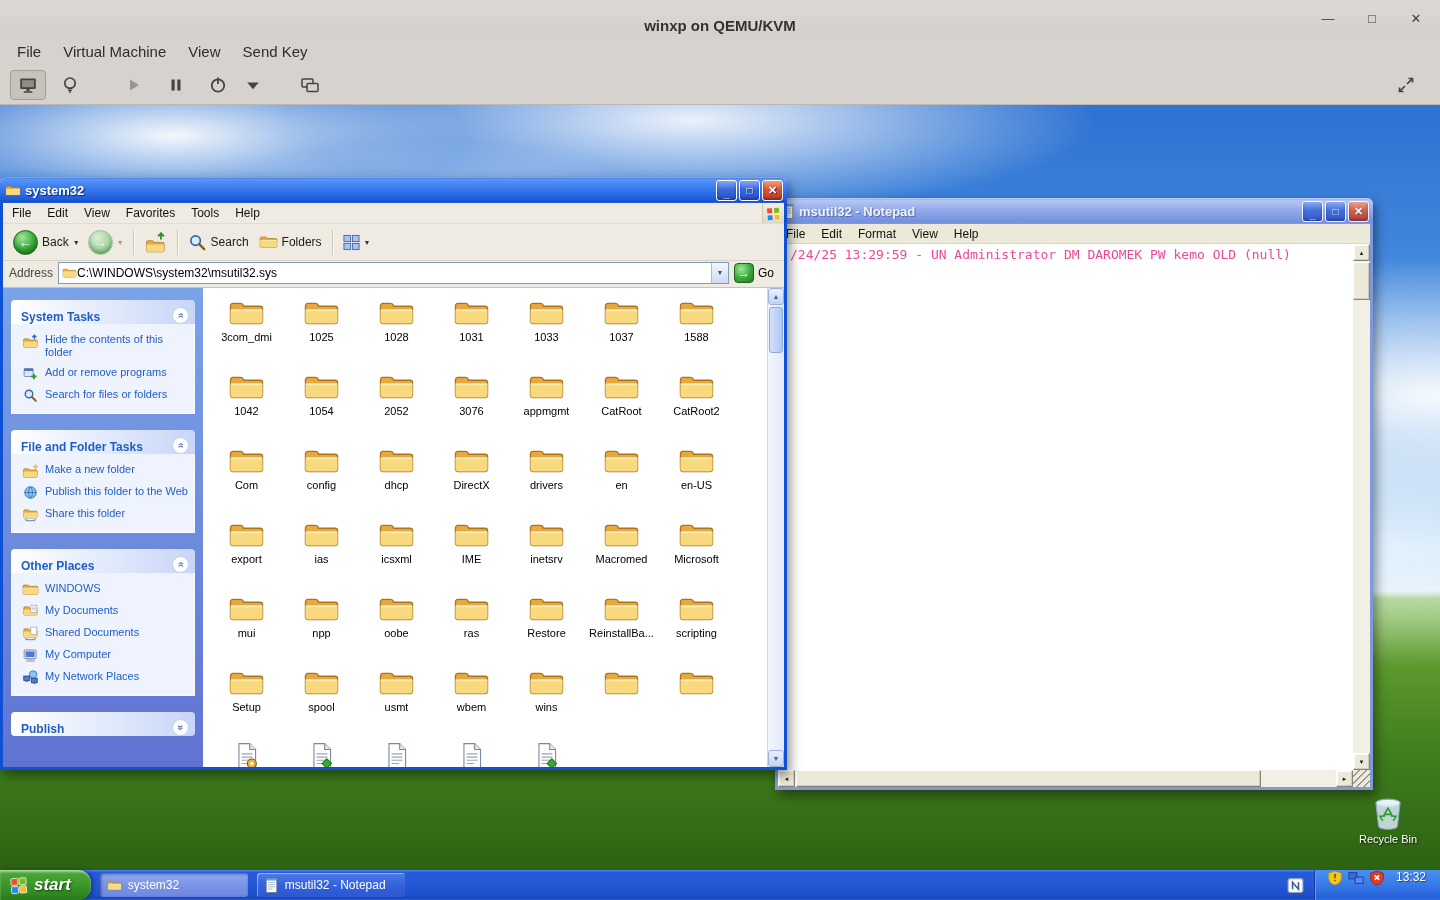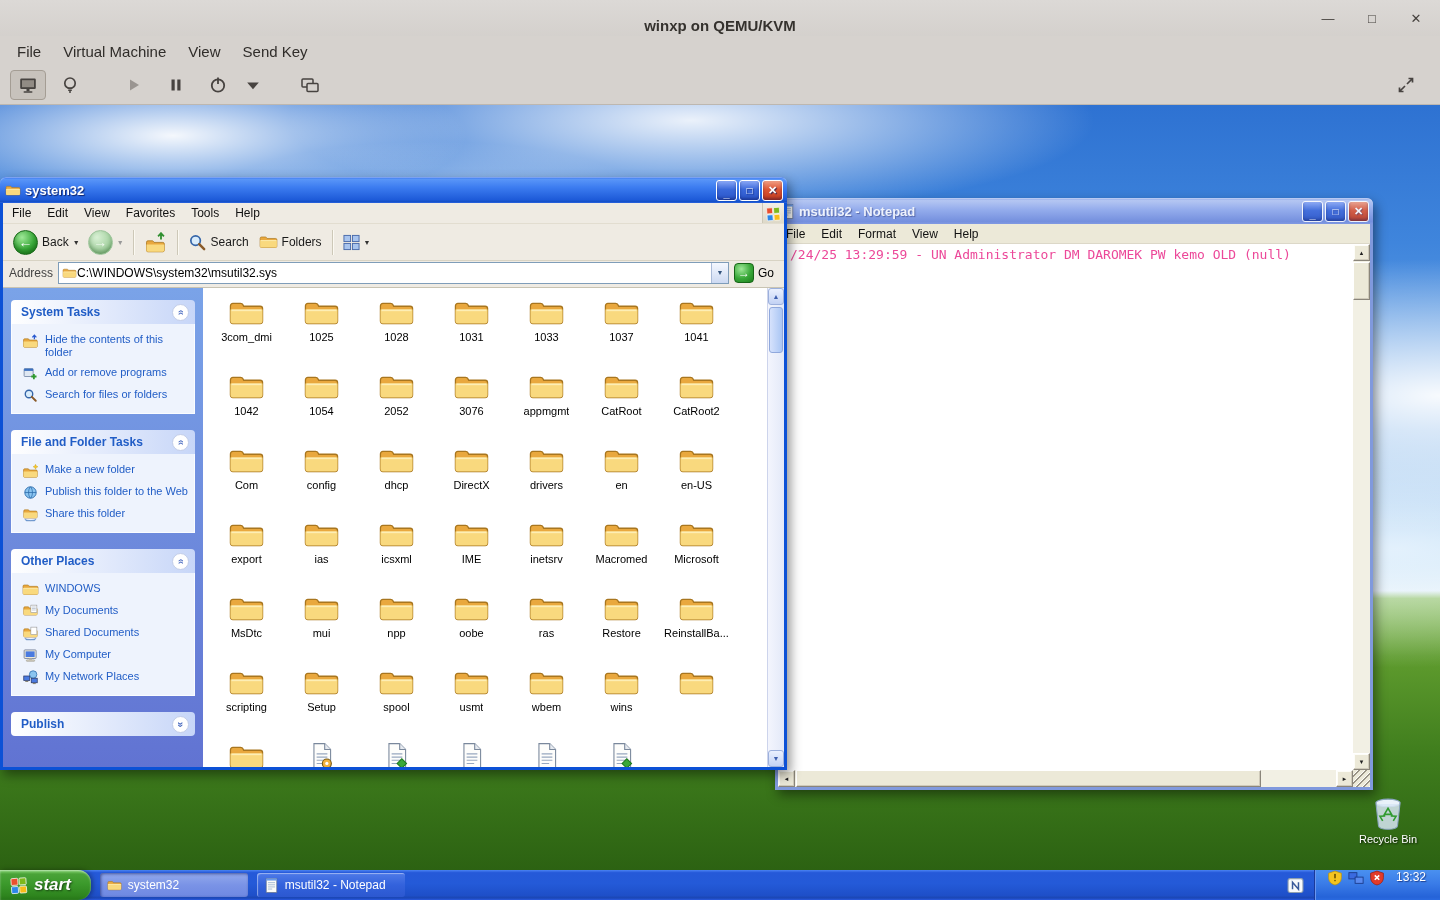--- a/index.html
+++ b/index.html
@@ -64,21 +64,21 @@
 .addr-input{flex:1;height:22px;background:#fff;border:1px solid #7f9db9;display:flex;align-items:center;padding-left:3px;font-size:12px}
 .addr-text{flex:1;white-space:nowrap;overflow:hidden}
 .addr-drop{width:17px;height:20px;display:flex;align-items:center;justify-content:center;background:linear-gradient(#f4f8fe,#cddaf2);border-left:1px solid #aabbd8;font-size:7px;color:#33537c}
 .go-btn{display:flex;align-items:center;gap:4px;padding-right:6px;font-size:12px}
 .go-circle{width:20px;height:20px;border-radius:4px;display:flex;align-items:center;justify-content:center;color:#fff;font-weight:bold;font-size:12px;
 background:radial-gradient(circle at 35% 28%,#9ee897,#39a839 55%,#1d7f1d);border:1px solid #176617}
 .explorer-content{flex:1;display:flex;min-height:0;background:#fff}
 
 .sidepane{width:200px;padding:12px 8px 0 8px;background:linear-gradient(180deg,#7aa3e8,#6173d2);overflow:hidden}
 .sp-panel{margin-bottom:16px}
-.sp-head{height:24px;display:flex;align-items:center;justify-content:space-between;padding:0 6px 0 10px;background:linear-gradient(90deg,#ffffff,#c7d6f8);border-radius:4px 4px 0 0;color:#215dc6;font-weight:bold;font-size:12px}
+.sp-head{height:24px;display:flex;align-items:flex-end;justify-content:space-between;padding:0 6px 0 10px;background:linear-gradient(90deg,#ffffff,#c7d6f8);border-radius:4px 4px 0 0;color:#215dc6;font-weight:bold;font-size:12px}
 .sp-head.only{border-radius:4px}
 .sp-chevron{width:17px;height:17px;border-radius:50%;background:#fff;border:1px solid #c2cde8;color:#4b6cc0;display:flex;align-items:center;justify-content:center;font-size:10px;font-weight:bold}
 .sp-chevron.up{transform:rotate(-90deg)}
 .sp-chevron.down{transform:rotate(90deg)}
 .sp-body{background:#eef3fd;border:1px solid rgba(255,255,255,.7);border-top:none;padding:9px 6px 10px 10px;display:flex;flex-direction:column;gap:7px}
 .sp-item{display:flex;gap:6px;align-items:flex-start;font-size:11px;line-height:13px;color:#215dc6}
 .sp-item .ic{flex:0 0 17px}
 
 .files-wrap{flex:1;background:#fff;overflow:hidden}
 .files-grid{display:grid;grid-template-columns:repeat(7,75px);grid-auto-rows:74px;padding:8px 0 0 6px}
@@ -600,21 +600,21 @@
                 <div class="fi-label">1037</div>
               </div>
               <div class="file-item">
                 <span class="ic">
                   <svg width="37" height="30" viewBox="0 0 34 28">
                     <path d="M2 7.5C2 6 3 5 4.3 5h7.2c.9 0 1.7.4 2.1 1.2l.8 1.5h15.4c1.2 0 2.2 1 2.2 2.2v11.6c0 1.3-1 2.3-2.2 2.3H4.2C3 23.8 2 22.8 2 21.5z" fill="#e9a83e" stroke="#a8761f" stroke-width="1.2"></path>
                     <path d="M2 10.8h30v10.7c0 1.3-1 2.3-2.2 2.3H4.2c-1.2 0-2.2-1-2.2-2.3z" fill="#f9d97e"></path>
                     <path d="M3 11.5h28" stroke="#fdeeb5" stroke-width="1.6"></path>
                   </svg>
                 </span>
-                <div class="fi-label">1041</div>
+                <div class="fi-label">1588</div>
               </div>
               <div class="file-item">
                 <span class="ic">
                   <svg width="37" height="30" viewBox="0 0 34 28">
                     <path d="M2 7.5C2 6 3 5 4.3 5h7.2c.9 0 1.7.4 2.1 1.2l.8 1.5h15.4c1.2 0 2.2 1 2.2 2.2v11.6c0 1.3-1 2.3-2.2 2.3H4.2C3 23.8 2 22.8 2 21.5z" fill="#e9a83e" stroke="#a8761f" stroke-width="1.2"></path>
                     <path d="M2 10.8h30v10.7c0 1.3-1 2.3-2.2 2.3H4.2c-1.2 0-2.2-1-2.2-2.3z" fill="#f9d97e"></path>
                     <path d="M3 11.5h28" stroke="#fdeeb5" stroke-width="1.6"></path>
                   </svg>
                 </span>
                 <div class="fi-label">1042</div>
@@ -811,30 +811,20 @@
               </div>
               <div class="file-item">
                 <span class="ic">
                   <svg width="37" height="30" viewBox="0 0 34 28">
                     <path d="M2 7.5C2 6 3 5 4.3 5h7.2c.9 0 1.7.4 2.1 1.2l.8 1.5h15.4c1.2 0 2.2 1 2.2 2.2v11.6c0 1.3-1 2.3-2.2 2.3H4.2C3 23.8 2 22.8 2 21.5z" fill="#e9a83e" stroke="#a8761f" stroke-width="1.2"></path>
                     <path d="M2 10.8h30v10.7c0 1.3-1 2.3-2.2 2.3H4.2c-1.2 0-2.2-1-2.2-2.3z" fill="#f9d97e"></path>
                     <path d="M3 11.5h28" stroke="#fdeeb5" stroke-width="1.6"></path>
                   </svg>
                 </span>
                 <div class="fi-label">Microsoft</div>
-              </div>
-              <div class="file-item">
-                <span class="ic">
-                  <svg width="37" height="30" viewBox="0 0 34 28">
-                    <path d="M2 7.5C2 6 3 5 4.3 5h7.2c.9 0 1.7.4 2.1 1.2l.8 1.5h15.4c1.2 0 2.2 1 2.2 2.2v11.6c0 1.3-1 2.3-2.2 2.3H4.2C3 23.8 2 22.8 2 21.5z" fill="#e9a83e" stroke="#a8761f" stroke-width="1.2"></path>
-                    <path d="M2 10.8h30v10.7c0 1.3-1 2.3-2.2 2.3H4.2c-1.2 0-2.2-1-2.2-2.3z" fill="#f9d97e"></path>
-                    <path d="M3 11.5h28" stroke="#fdeeb5" stroke-width="1.6"></path>
-                  </svg>
-                </span>
-                <div class="fi-label">MsDtc</div>
               </div>
               <div class="file-item">
                 <span class="ic">
                   <svg width="37" height="30" viewBox="0 0 34 28">
                     <path d="M2 7.5C2 6 3 5 4.3 5h7.2c.9 0 1.7.4 2.1 1.2l.8 1.5h15.4c1.2 0 2.2 1 2.2 2.2v11.6c0 1.3-1 2.3-2.2 2.3H4.2C3 23.8 2 22.8 2 21.5z" fill="#e9a83e" stroke="#a8761f" stroke-width="1.2"></path>
                     <path d="M2 10.8h30v10.7c0 1.3-1 2.3-2.2 2.3H4.2c-1.2 0-2.2-1-2.2-2.3z" fill="#f9d97e"></path>
                     <path d="M3 11.5h28" stroke="#fdeeb5" stroke-width="1.6"></path>
                   </svg>
                 </span>
                 <div class="fi-label">mui</div>

